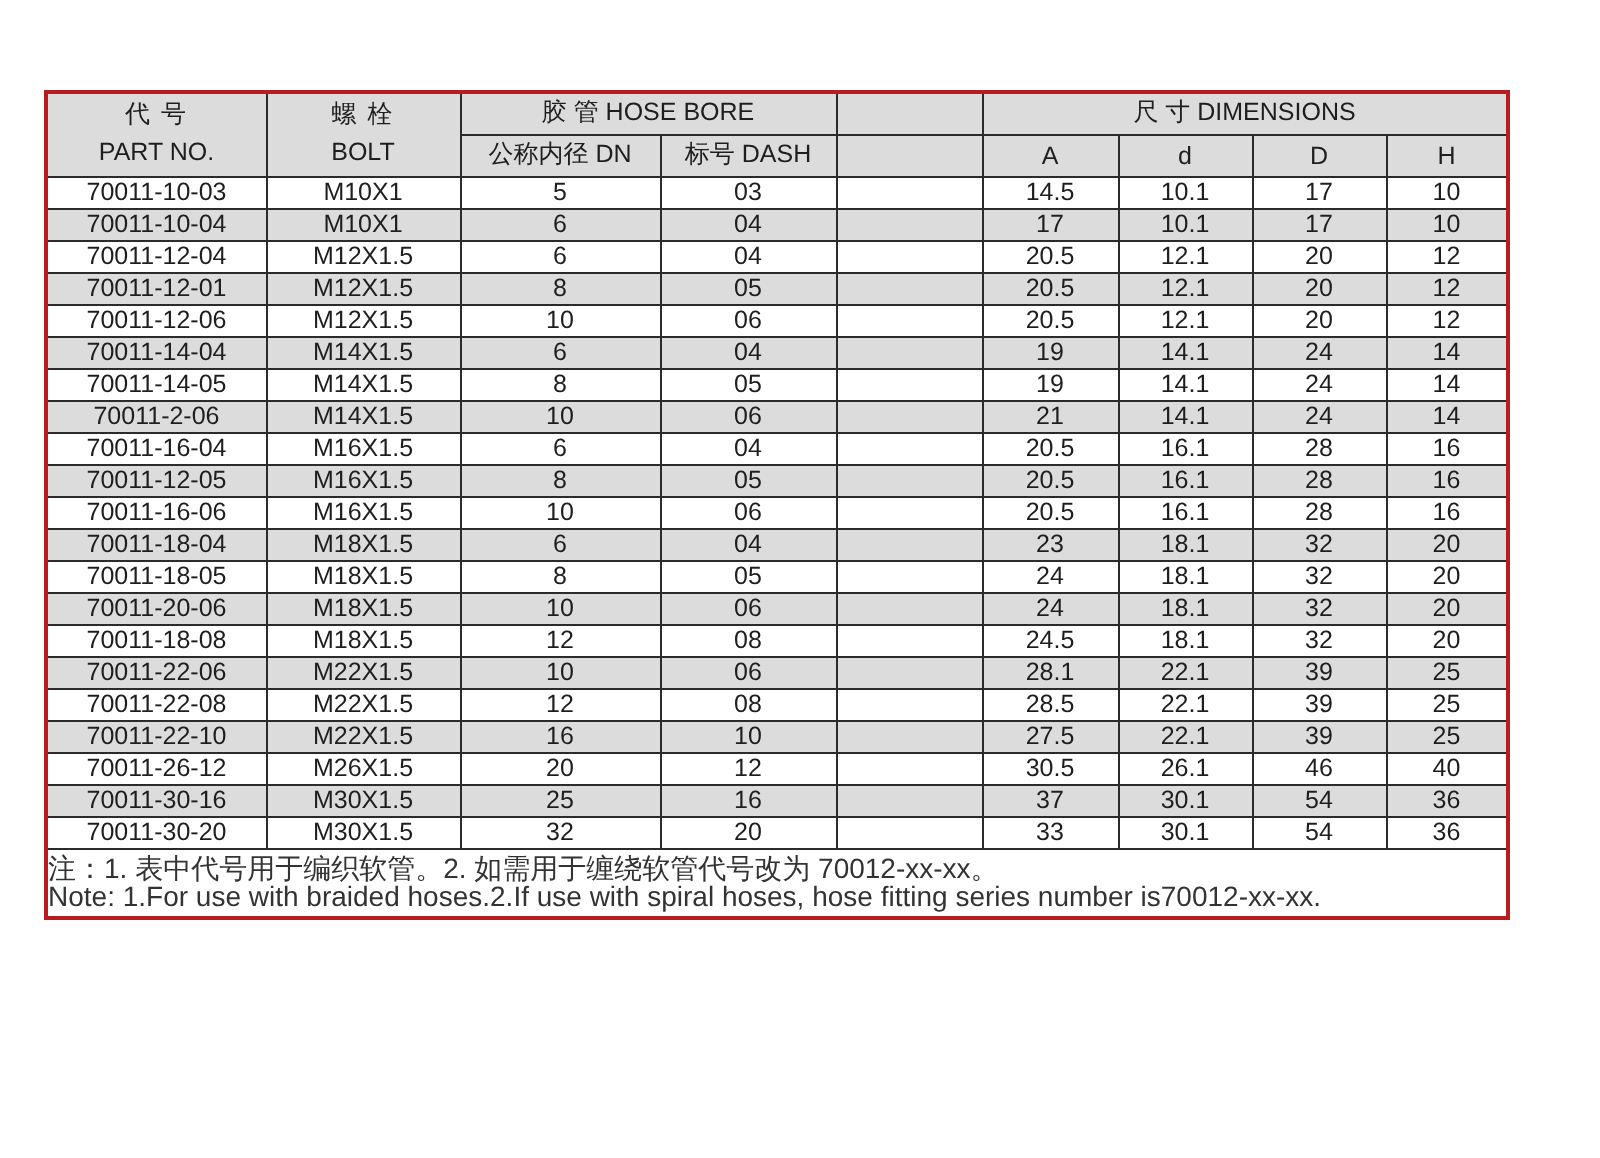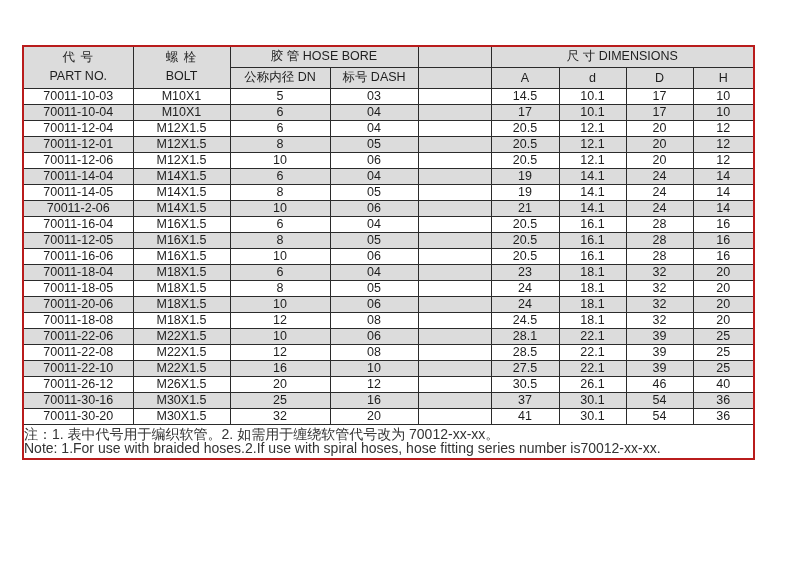--- a/index.html
+++ b/index.html
@@ -320,21 +320,21 @@
       <td>30.1</td>
       <td>54</td>
       <td>36</td>
     </tr>
         <tr>
       <td>70011-30-20</td>
       <td>M30X1.5</td>
       <td>32</td>
       <td>20</td>
       <td></td>
-      <td>41</td>
+      <td>33</td>
       <td>30.1</td>
       <td>54</td>
       <td>36</td>
     </tr>
       </tbody>
     <tbody>
       <tr class="notes-row">
         <td colspan="9" class="notes-cell">
           <div class="note-line">
             <span class="first">注：1. 表中代号用于编织软管。</span>

